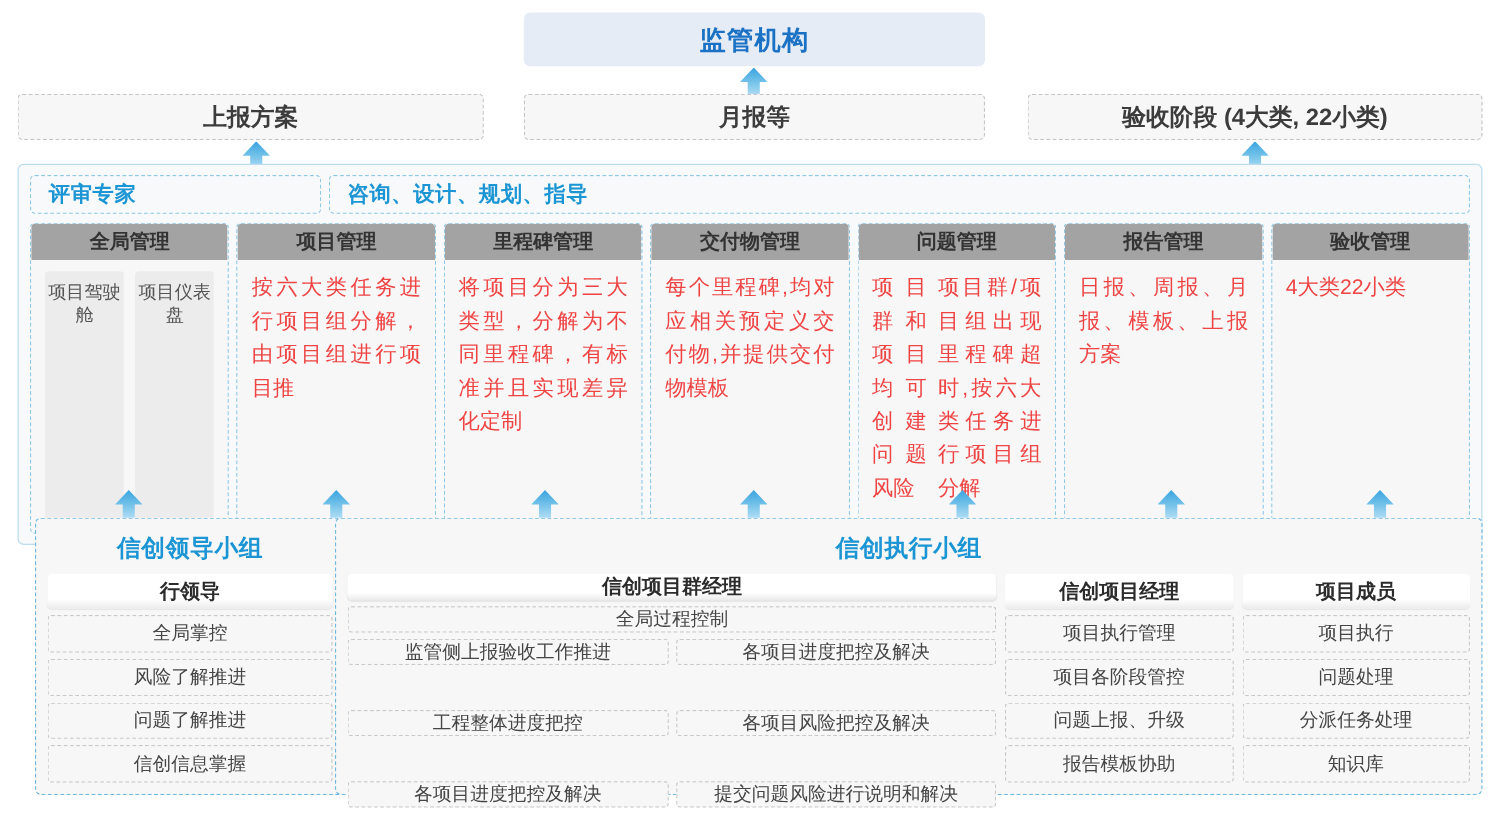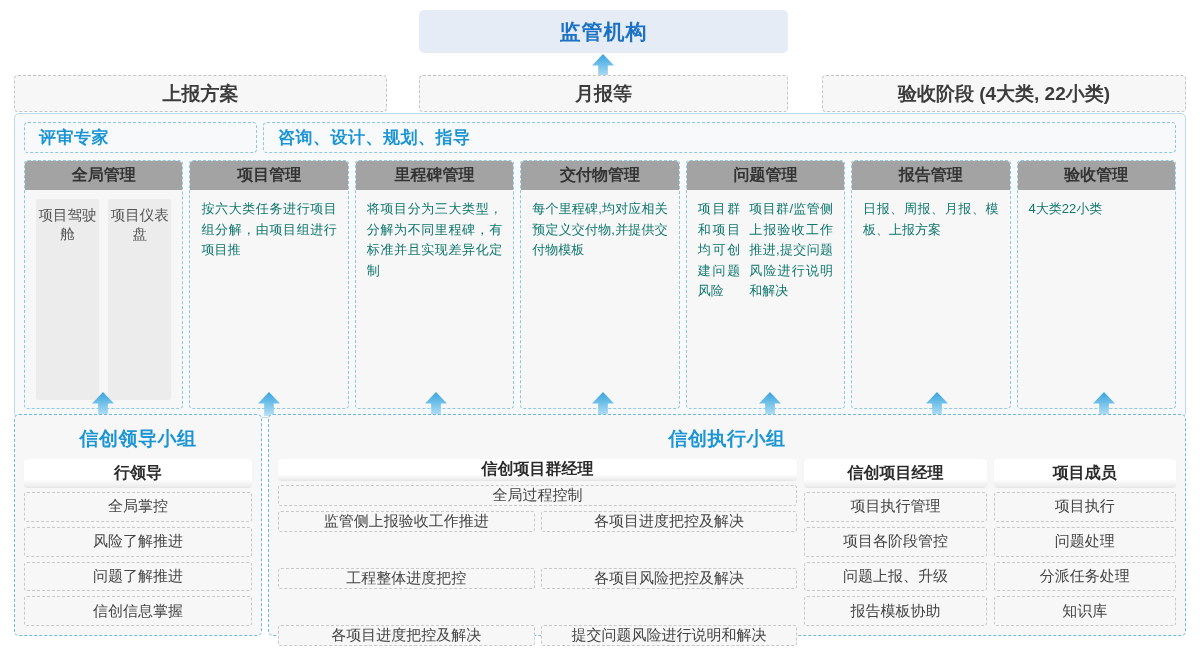--- a/index.html
+++ b/index.html
@@ -42,21 +42,21 @@
     display: flex; align-items: center; justify-content: center;
     color: #3c3c3c; font-size: 19px; font-weight: bold;
   }
   #report-0 { left: 14px;  width: 373px; text-align: center; }
   #report-1 { left: 419px; width: 369px; }
   #report-2 { left: 822px; width: 364px; }
 
   
   .mid-panel {
     position: absolute;
-    left: 14px; top: 113px; width: 1172px; height: 305px;
+    left: 14px; top: 131px; width: 1172px; height: 305px;
     background: #f7f9fa;
     border: 1px solid #bcdcee;
     border-radius: 5px;
   }
   .mid-header-row {
     position: absolute; left: 9px; top: 8px; right: 9px; height: 31px;
     display: flex;
   }
   .mid-header {
     border: 1px dashed #8ec8e6;
@@ -87,40 +87,40 @@
     height: 29px;
     display: flex; align-items: center; justify-content: center;
     color: #333333; font-size: 16px; font-weight: bold;
     border-radius: 3px 3px 0 0;
   }
   .col-body {
     flex: 1; padding: 9px 11px 8px 11px;
     display: flex; flex-direction: row; gap: 9px;
   }
   .col-para {
-    color: #0f766e; font-size: 13px; line-height: 1.58;
+    color: #ef4444; font-size: 17px; line-height: 1.58;
     text-align: justify; text-align-last: left;
   }
   .pill {
     background: #ececec;
     border-radius: 3px;
     padding: 7px 0;
     text-align: center;
     color: #555555; font-size: 14.5px;
   }
 
   
   .bottom-group {
     position: absolute;
     top: 414px; height: 222px;
     border: 1px dashed #6fb8e0;
     border-radius: 5px;
     background: #f7f7f7;
   }
-  #group-lead { left: 14px; width: 248px; text-decoration: underline; }
+  #group-lead { left: 28px; width: 248px; text-decoration: underline; }
   #group-exec { left: 268px; width: 918px; }
 
   .group-title {
     position: absolute; top: 11px;
     color: #1b95d4; font-size: 19px; font-weight: bold;
     letter-spacing: 0.5px;
     width: 100%; text-align: center;
   }
 
   .role-cols {
@@ -197,21 +197,21 @@
         <div class="col-title">交付物管理</div>
         <div class="col-body">
           <div class="col-para">每个里程碑,均对应相关预定义交付物,并提供交付物模板</div>
         </div>
       </div>
 
       <div class="col">
         <div class="col-title">问题管理</div>
         <div class="col-body">
           <div class="col-para">项目群和项目均可创建问题风险</div>
-          <div class="col-para">项目群/监管侧上报验收工作推进,提交问题风险进行说明和解决</div>
+          <div class="col-para">项目群/项目组出现里程碑超时,按六大类任务进行项目组分解</div>
         </div>
       </div>
 
       <div class="col">
         <div class="col-title">报告管理</div>
         <div class="col-body">
           <div class="col-para">日报、周报、月报、模板、上报方案</div>
         </div>
       </div>
 

